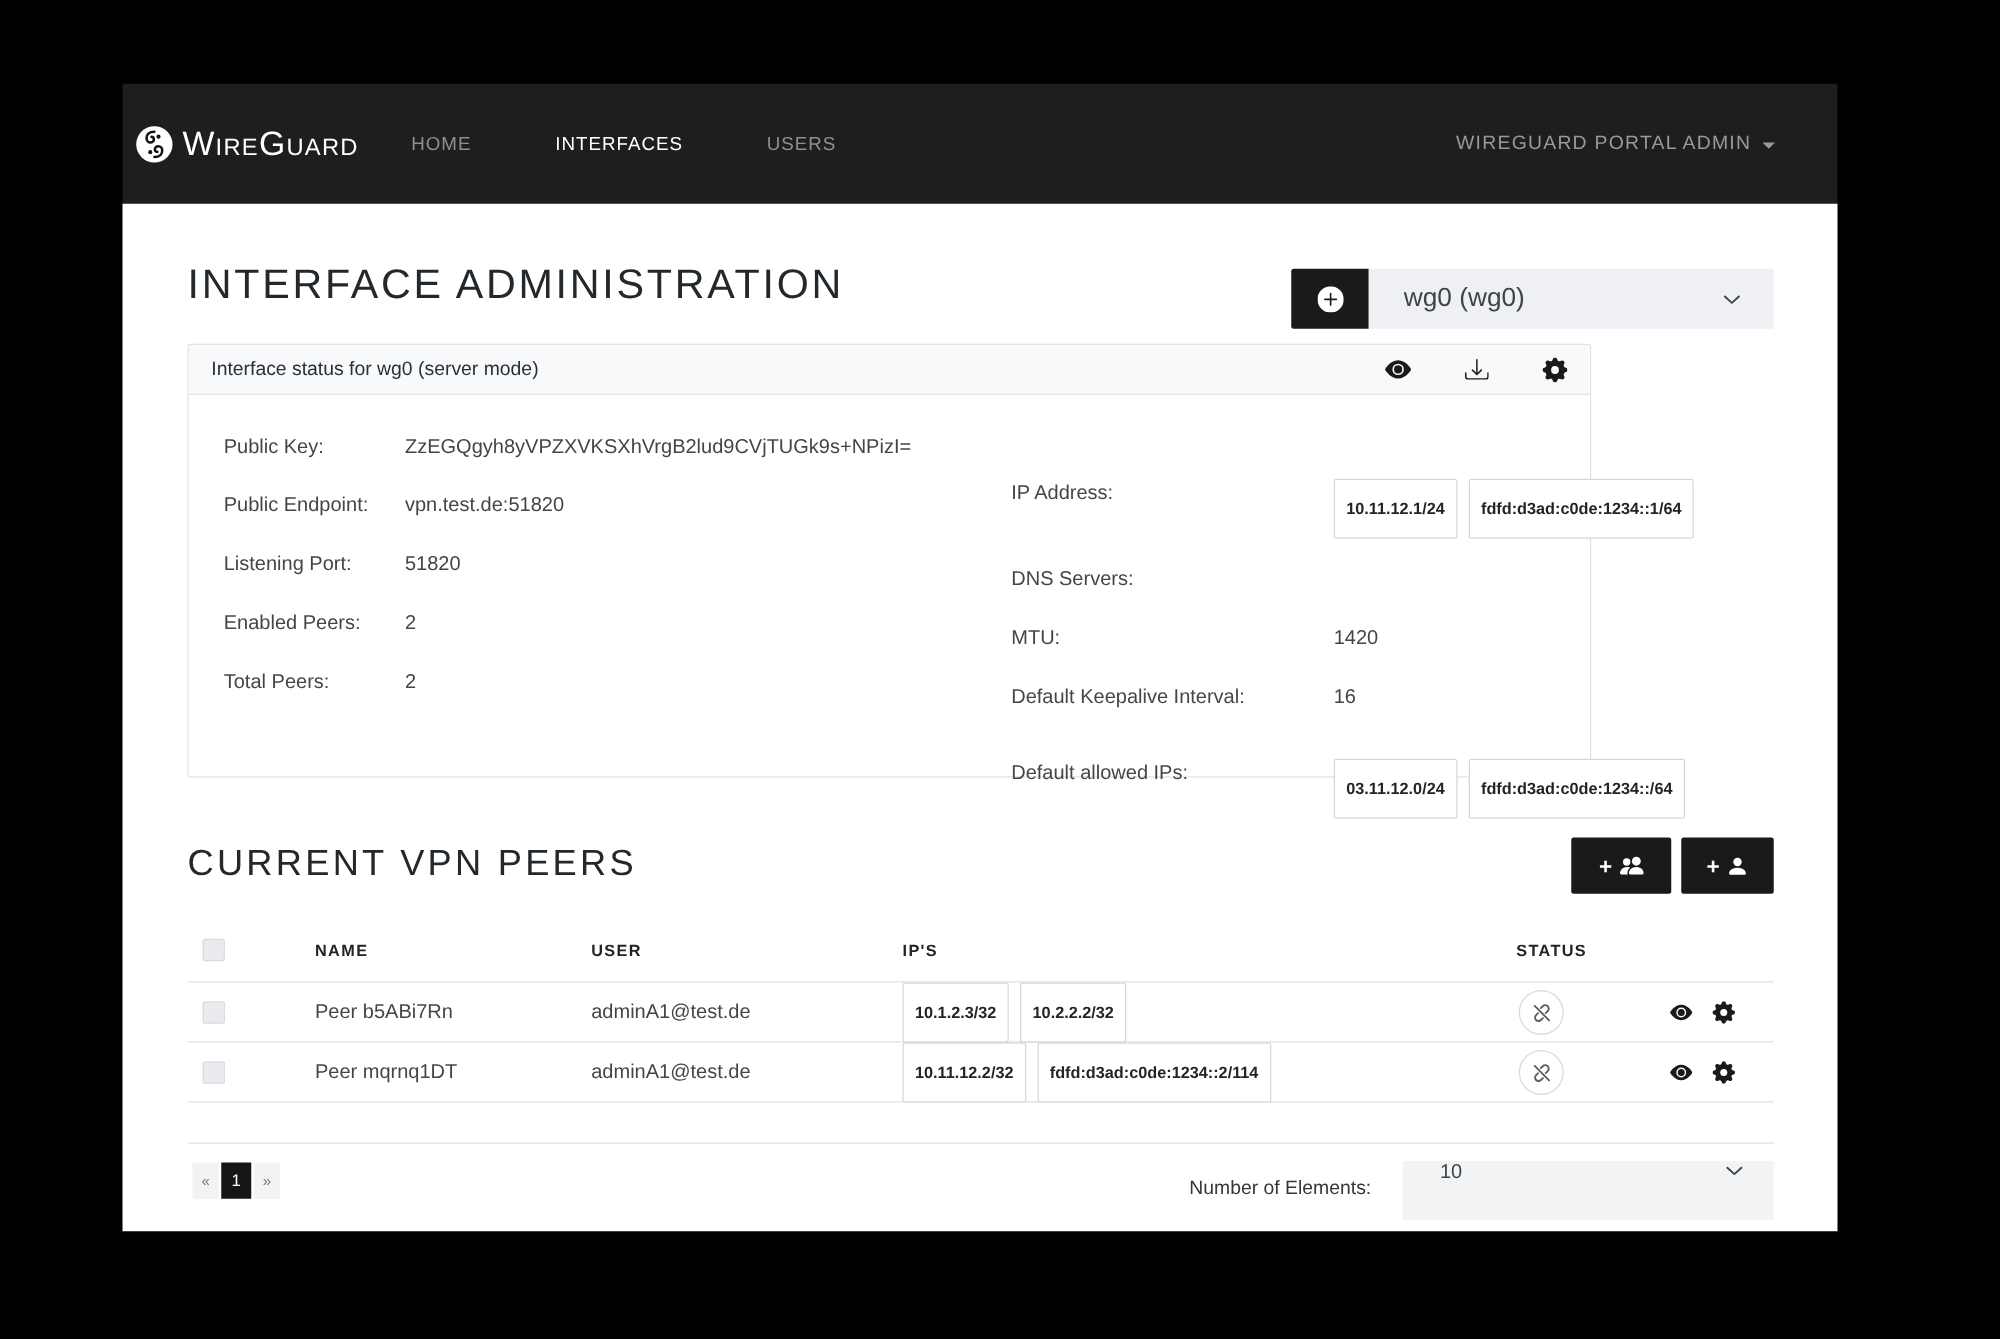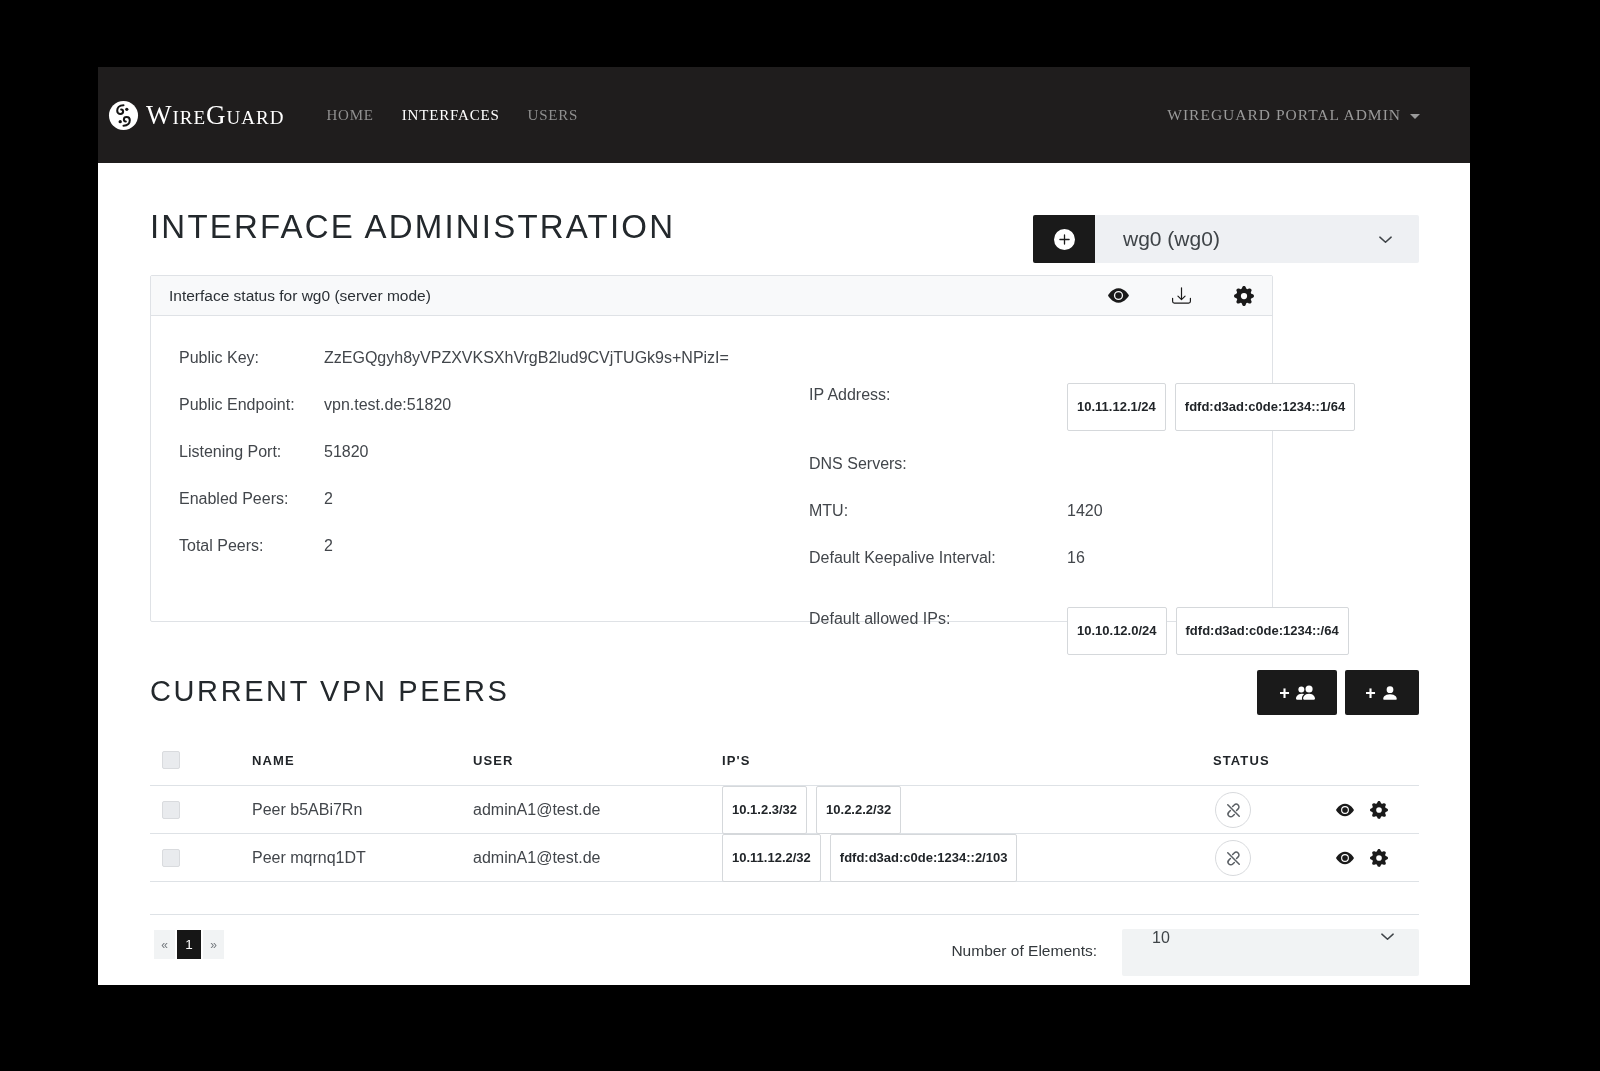--- a/index.html
+++ b/index.html
@@ -1,24 +1,24 @@
 <!DOCTYPE html>
 <html><head>
 <meta charset="utf-8">
 <style>
   html,body{margin:0;padding:0;background:#000;}
   .viewport{position:relative;width:1600px;height:1071px;background:#000;overflow:hidden;
             font-family:"Liberation Sans",sans-serif;-webkit-font-smoothing:antialiased;}
 
   
   .navbar{position:absolute;left:98px;top:67px;width:1372px;height:96px;background:#1f1d1d;
-          display:flex;align-items:center;font-family:Liberation Serif, serif;}
+          display:flex;align-items:center;}
   .brand{display:flex;align-items:center;margin-left:10px;gap:7px;cursor:pointer;}
   .brand-text{color:#fff;font-size:27px;font-variant:small-caps;letter-spacing:1px;font-weight:500;}
-  .nav-links{display:flex;margin-left:42px;gap:28px;align-items:center;}
+  .nav-links{display:flex;margin-left:42px;gap:67px;align-items:center;}
   .nav-link{color:#8f8f8f;font-size:15px;letter-spacing:0.8px;text-transform:uppercase;cursor:pointer;}
   .nav-link.active{color:#fff;}
   .user-menu{margin-left:auto;margin-right:50px;color:#9a9a9a;font-size:15.5px;letter-spacing:1px;
              display:flex;align-items:center;cursor:pointer;}
   .caret{display:inline-block;width:0;height:0;border-left:5px solid transparent;
          border-right:5px solid transparent;border-top:5px solid #9a9a9a;margin-left:9px;margin-top:2px;}
 
   
   .content{position:absolute;left:98px;top:163px;width:1372px;height:822px;background:#fff;}
 
@@ -213,21 +213,21 @@
             <span class="lbl">MTU:</span>
             <span class="val">1420</span>
           </div>
           <div class="frow">
             <span class="lbl">Default Keepalive Interval:</span>
             <span class="val">16</span>
           </div>
           <div class="frow frow-badge">
             <span class="lbl">Default allowed IPs:</span>
             <span class="badges">
-              <span class="badge">10.10.12.0/24</span>
+              <span class="badge">03.11.12.0/24</span>
               <span class="badge">fdfd:d3ad:c0de:1234::/64</span>
             </span>
           </div>
         </div>
       </div>
     </div>
 
     <div class="peers-title">CURRENT VPN PEERS</div>
 
 
@@ -304,21 +304,21 @@
       </div>
 
       <div class="trow">
         <div class="cb-cell">
             <div class="checkbox"></div>
           </div>
         <div class="td">Peer mqrnq1DT</div>
         <div class="td">adminA1@test.de</div>
         <div class="ip-cell">
           <span class="badge">10.11.12.2/32</span>
-          <span class="badge">fdfd:d3ad:c0de:1234::2/103</span>
+          <span class="badge">fdfd:d3ad:c0de:1234::2/114</span>
         </div>
         <div class="status-cell">
           <span class="status-circle">
             <span>
               <svg width="17" height="17" viewBox="0 0 16 16" fill="none" stroke="currentColor" stroke-width="1.4" stroke-linecap="round">
                 <path d="M7.2 4.3 8.7 2.8a2.6 2.6 0 0 1 3.68 3.68L10.9 7.96"></path>
                 <path d="M8.8 11.7 7.3 13.2a2.6 2.6 0 0 1-3.68-3.68L5.1 8.04"></path>
                 <path d="M2.6 2.6 13.4 13.4"></path>
               </svg>
             </span>

